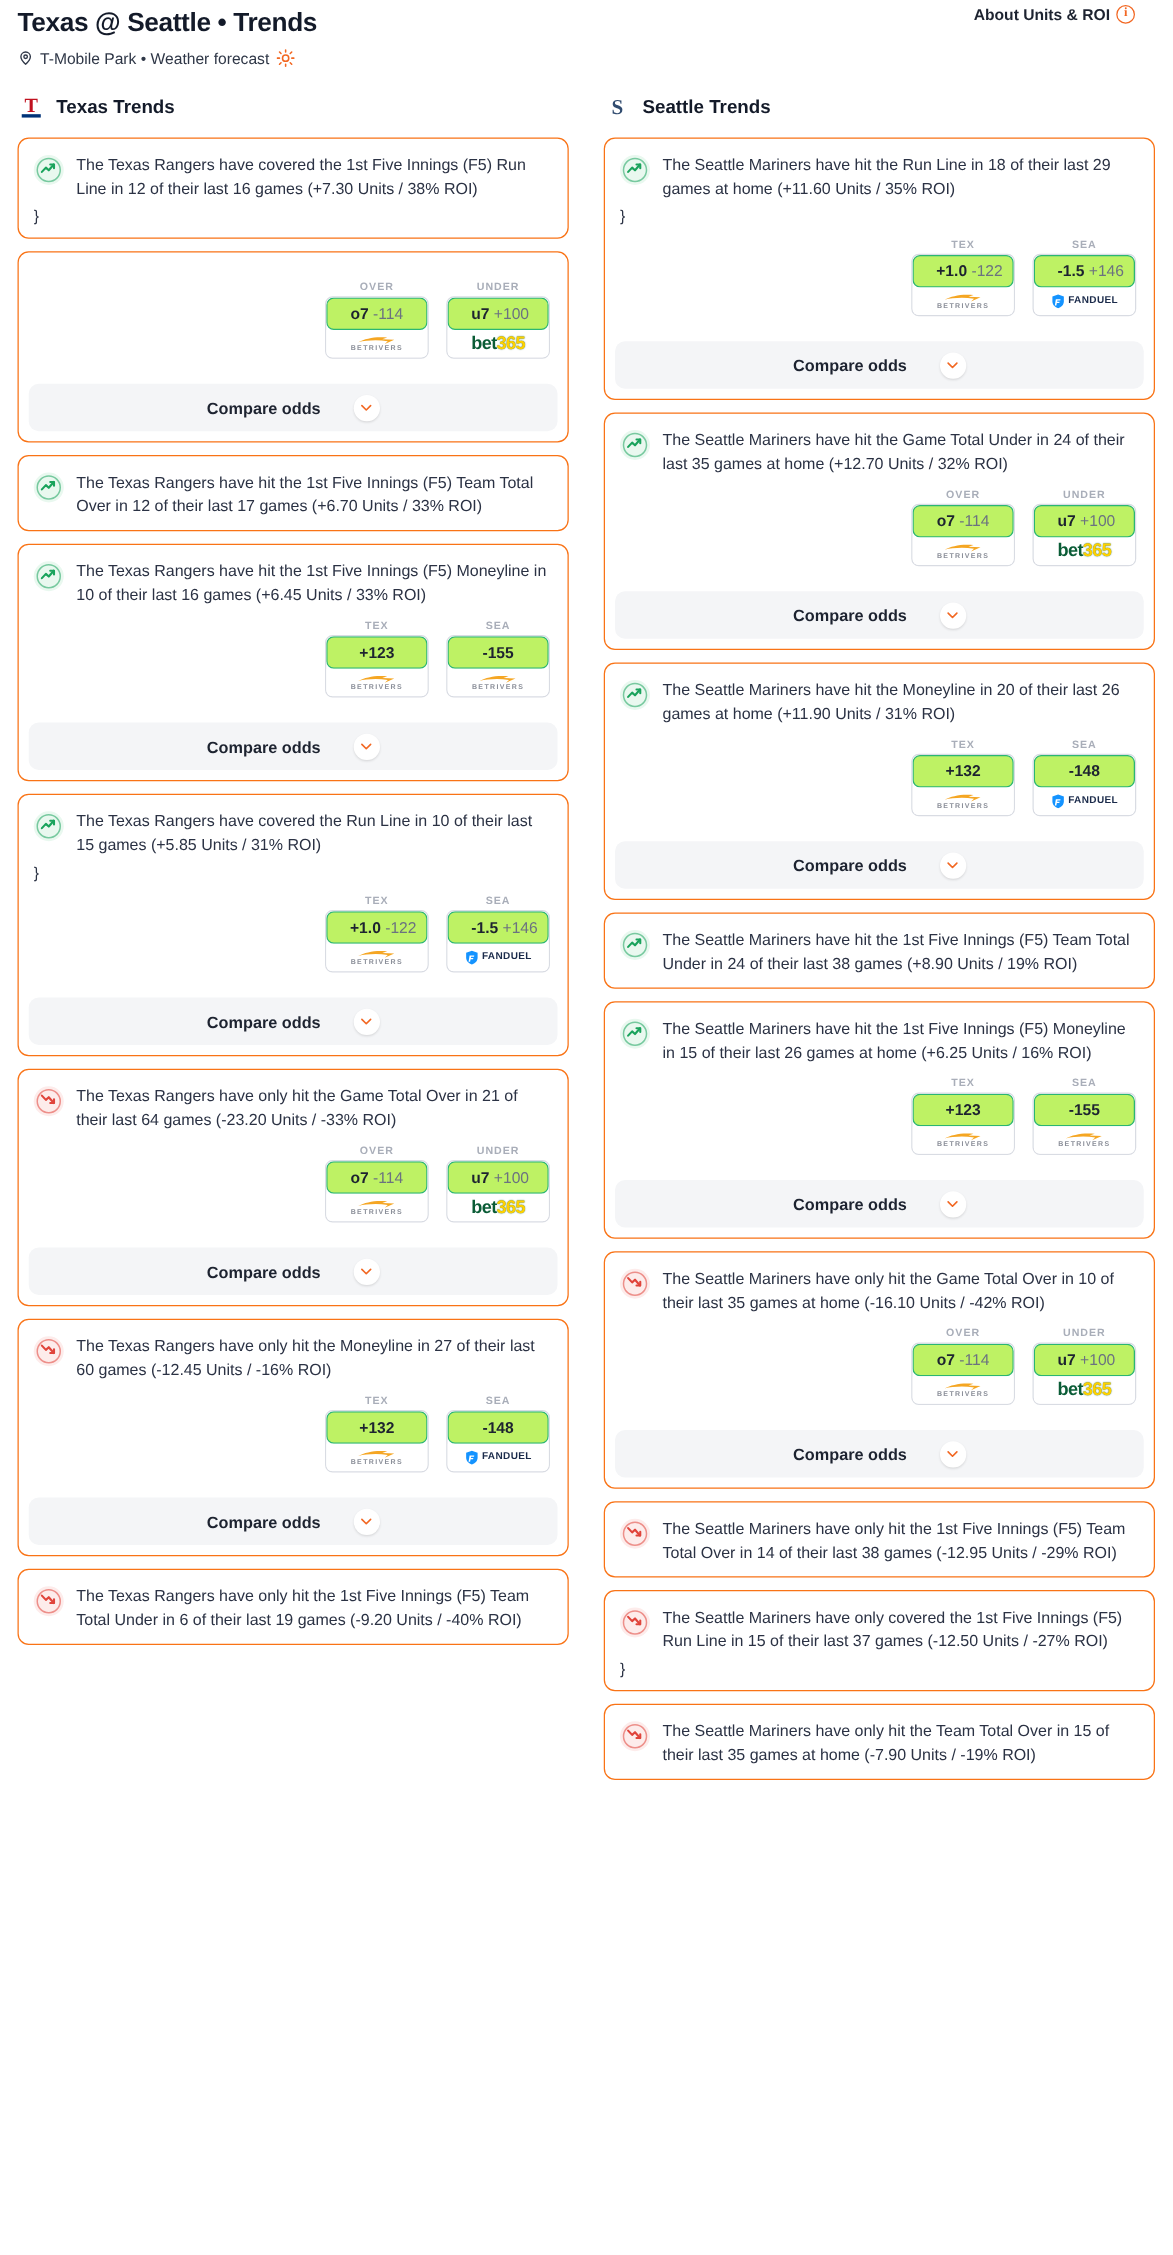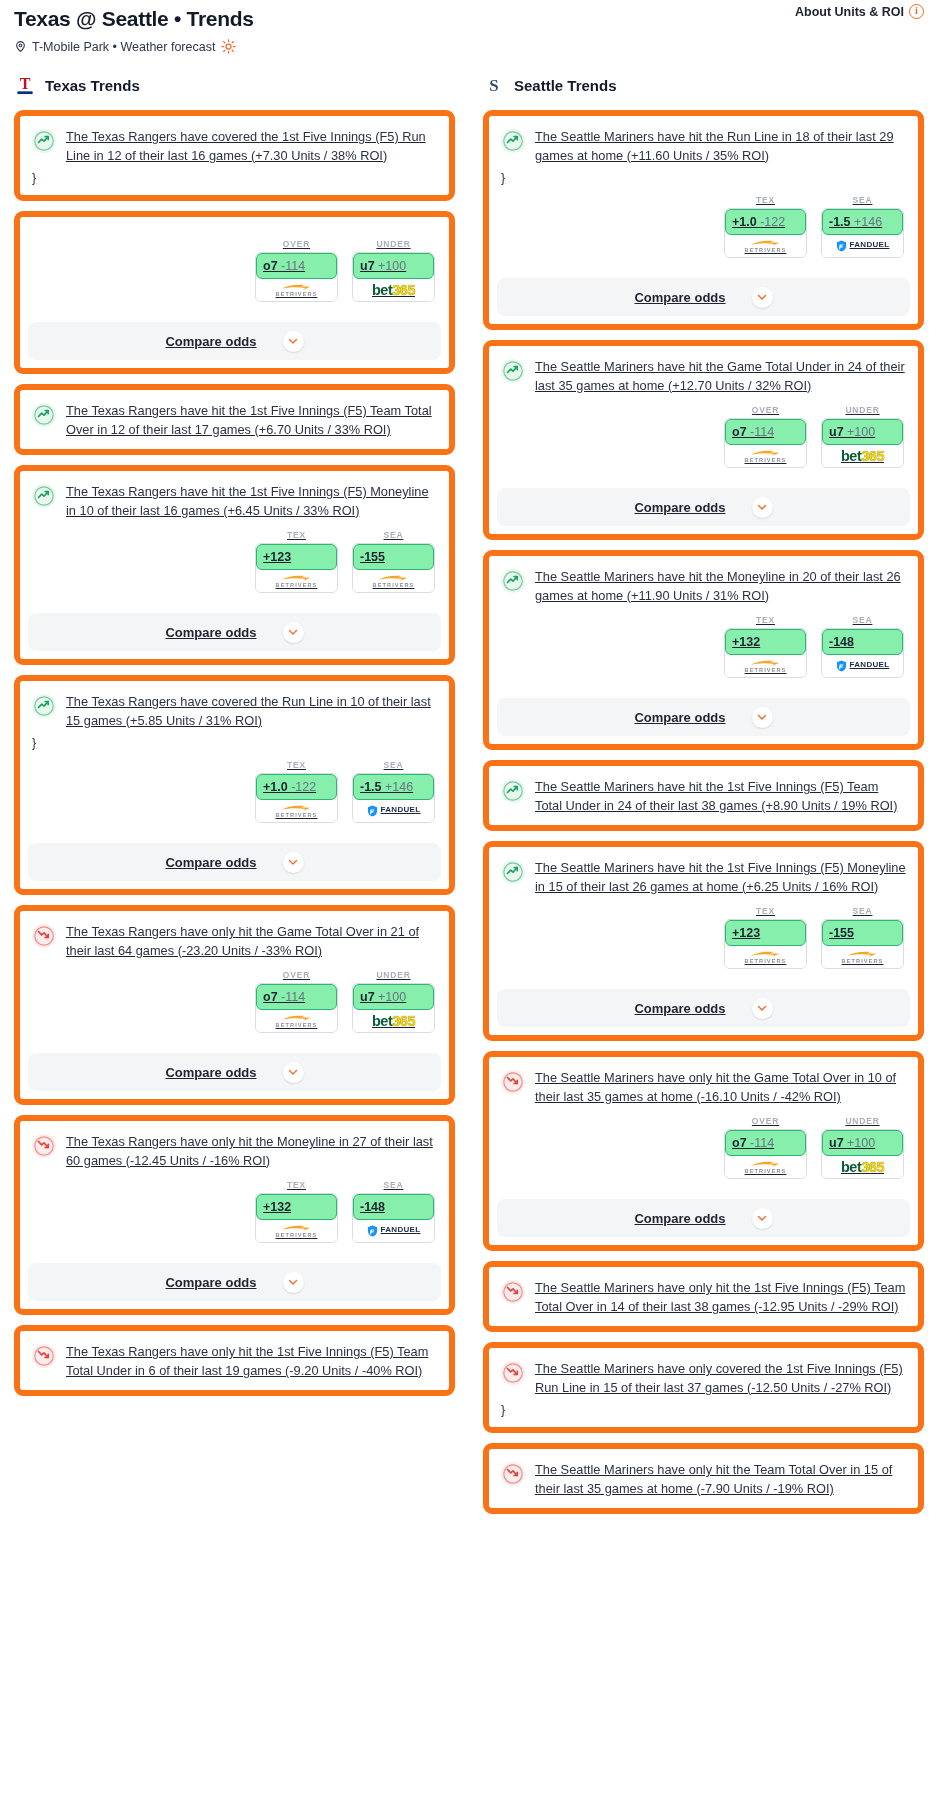--- a/index.html
+++ b/index.html
@@ -18,21 +18,21 @@
     font-size: 21px; font-weight: bold; letter-spacing: -0.3px;
     color: #131a29; line-height: 26px;
   }
   .subline {
     display: flex; align-items: center; gap: 5px;
     margin-top: 7px; font-size: 12.5px; color: #2f3747; font-weight: 500;
   }
   .pin-icon { display: inline-flex; width: 13px; height: 13px; }
   .sun-icon { display: inline-flex; width: 15px; height: 15px; margin-left: 1px; }
   .about {
-    position: absolute; right: 14px; top: 4px;
+    position: absolute; right: 30px; top: 4px;
     display: flex; align-items: center; gap: 5px;
     font-size: 12.5px; font-weight: bold; color: #1d2330;
   }
   .info-circle {
     width: 15px; height: 15px; border-radius: 50%;
     border: 1.4px solid #f26722; color: #f26722;
     font-size: 10px; font-weight: bold; line-height: 12px;
     text-align: center; font-family: "Liberation Serif", serif;
   }
 
@@ -41,22 +41,22 @@
   .col { width: 469px; padding: 0 14px; }
   .col-head {
     display: flex; align-items: center; gap: 9px;
     font-size: 15px; font-weight: bold; color: #131a29;
     margin-bottom: 12px; height: 26px;
   }
   .logo-badge { width: 22px; height: 24px; display: flex; align-items: center; justify-content: center; }
 
   
   .card {
-    border: 6px solid #f97316; border-radius: 9px;
-    background: #fff; margin-bottom: 10px; overflow: hidden; text-decoration: underline;
+    border: 1px solid #f97316; border-radius: 9px;
+    background: #fff; margin-bottom: 10px; overflow: hidden;
   }
   .card-body { padding: 12px 12px 10px 12px; }
   .trend-row { display: flex; gap: 10px; align-items: flex-start; }
   .tr-icon {
     flex: 0 0 auto; width: 24px; height: 24px; border-radius: 50%;
     display: flex; align-items: center; justify-content: center; margin-top: 1px;
   }
   .tr-icon.up { background: #e9f8ef; }
   .tr-icon.down { background: #fdeceb; }
   .tr-text { font-size: 12.8px; line-height: 18.5px; color: #2b3244; }
@@ -64,22 +64,22 @@
 
   
   .odds-wrap { display: flex; justify-content: flex-end; gap: 14px; margin-top: 10px; padding-right: 2px; }
   .odds-col { width: 83px; }
   .odds-label {
     text-align: center; font-size: 8.5px; letter-spacing: 0.8px;
     color: #a9aeb9; font-weight: bold; margin-bottom: 3px;
   }
   .odds-box { border: 1px solid #d9dce3; border-radius: 6px; overflow: hidden; background: #fff; }
   .odds-price {
-    border: 1.4px solid #2bb673; border-radius: 6px; background: #86efac;
-    text-align: left; padding: 5px 6px; font-size: 12.5px;
+    border: 1.4px solid #2bb673; border-radius: 6px; background: #bef264;
+    text-align: center; padding: 5px 18px; font-size: 12.5px;
     font-weight: bold; color: #1d2330; white-space: nowrap;
   }
   .odds-price .juice { color: #6b7280; font-weight: normal; }
   .book { height: 22px; display: flex; align-items: center; justify-content: center; background: #fff; }
 
   
   .bk-betrivers { display: flex; flex-direction: column; align-items: center; gap: 0px; }
   .bk-betrivers .swoosh { width: 34px; height: 8px; }
   .bk-betrivers .word {
     font-size: 5.6px; letter-spacing: 1.1px; font-weight: bold;

